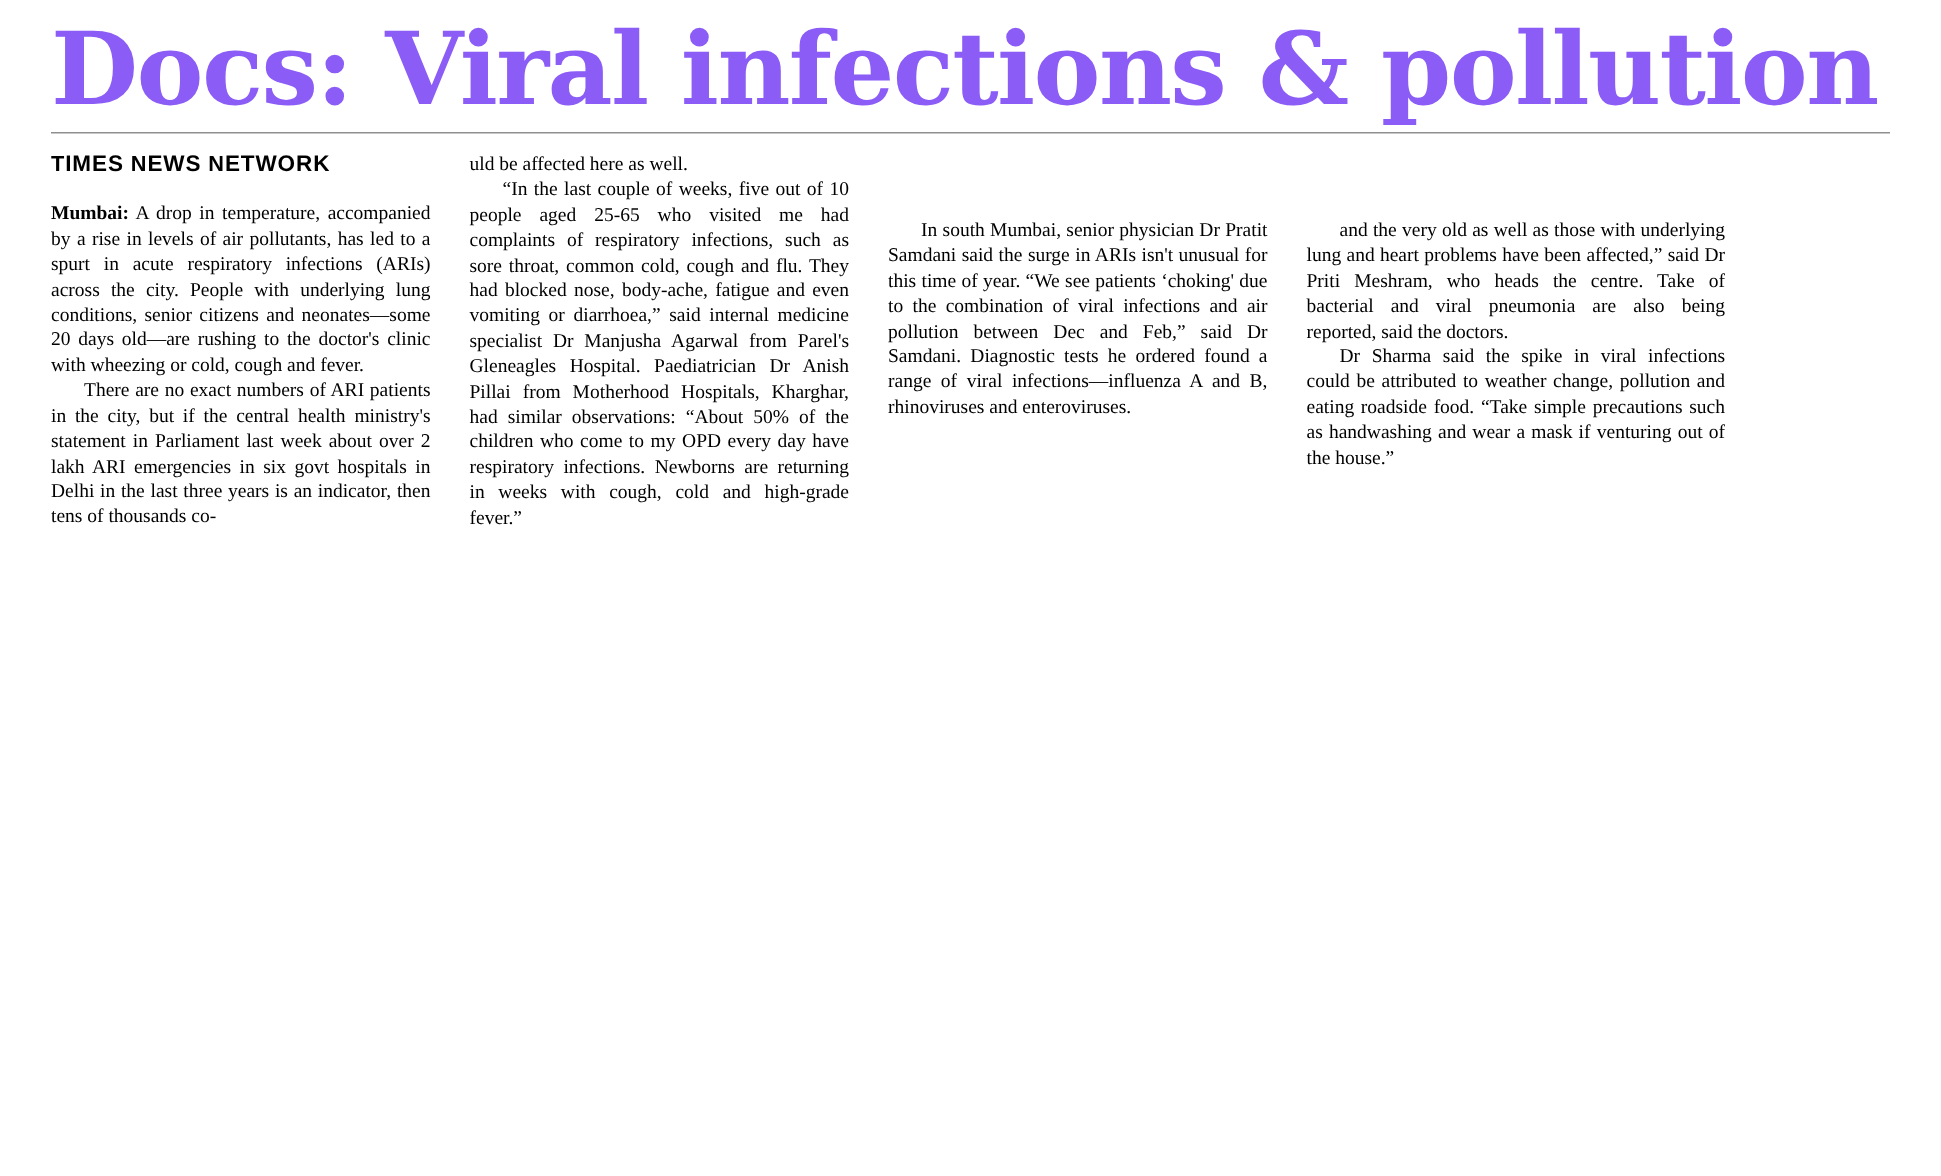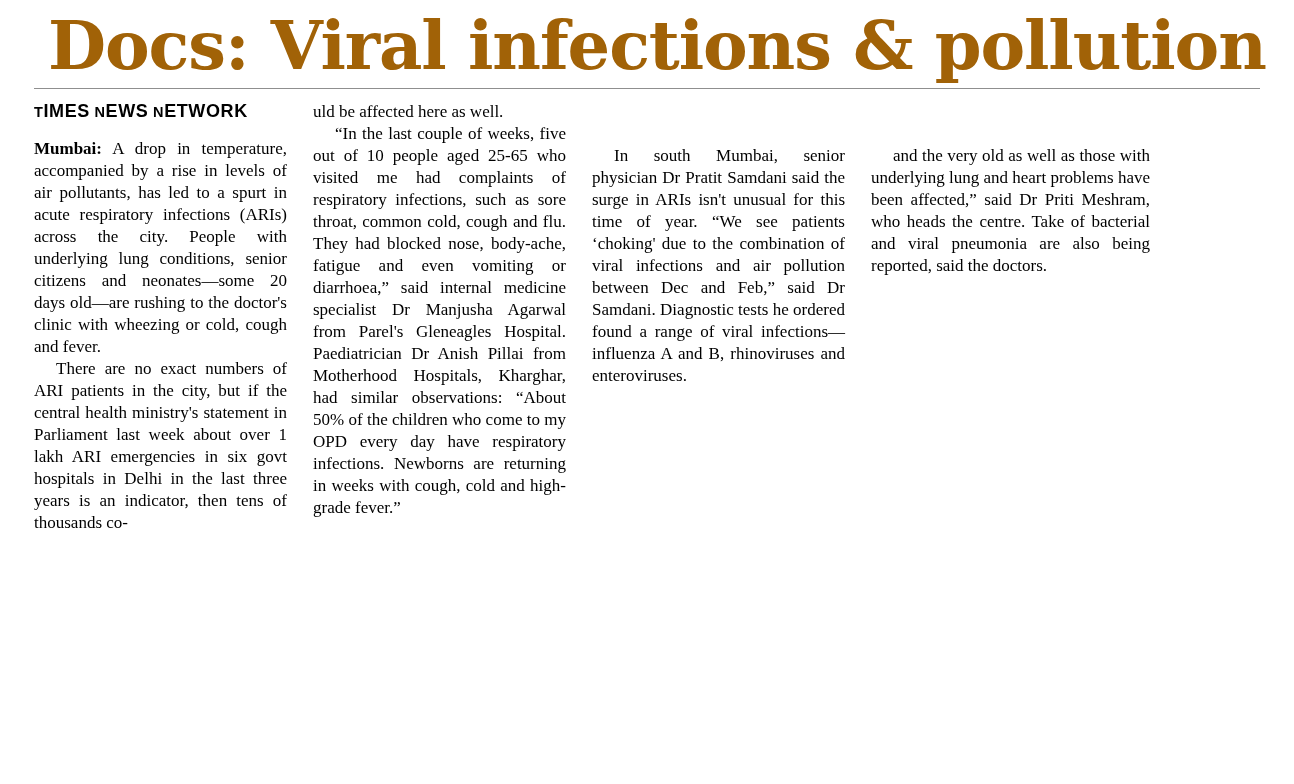--- a/index.html
+++ b/index.html
@@ -11,27 +11,27 @@
     position: relative;
     width: 1294px;
     height: 784px;
     background: #ffffff;
     overflow: hidden;
     font-family: "Liberation Serif", serif;
     color: #000000;
   }
   .headline {
     margin: 0;
-    padding: 14px 34px 0 48px;
+    padding: 14px 34px 0 34px;
     font-family: "DejaVu Serif", serif;
     font-weight: 700;
     font-size: 67px;
     line-height: 0.96;
     letter-spacing: -1.1px;
-    color: #a16207;
+    color: #8b5cf6;
   }
   .headline .line {
     display: block;
     white-space: nowrap;
   }
   .rule {
     margin: 10px 34px 0 34px;
     height: 1px;
     background: #8f8f8f;
   }
@@ -49,25 +49,25 @@
   .col:last-child { padding-right: 0; }
 
   .byline {
     font-family: "Liberation Sans", sans-serif;
     font-weight: 700;
     font-size: 14.5px;
     letter-spacing: 0.6px;
     margin-bottom: 16px;
   }
   .byline .small-caps {
-    font-size: 18px;
+    font-size: 15px;
   }
   p.body {
     margin: 0;
-    font-size: 17px;
+    font-size: 13px;
     line-height: 1.295;
     text-align: justify;
     text-justify: inter-word;
     hyphens: none;
   }
   p.body + p.body {
     text-indent: 22px;
   }
   .dateline {
     font-weight: 700;
@@ -97,30 +97,31 @@
     <span class="line">Docs: Viral infections &amp; pollution</span>
   </h1>
 
   <div class="rule"></div>
 
   <div class="columns">
 
     <div class="col col-1">
       <div class="byline"><span>T</span><span class="small-caps">IMES</span> <span>N</span><span class="small-caps">EWS</span> <span>N</span><span class="small-caps">ETWORK</span></div>
       <p class="body"><span class="dateline">Mumbai:</span> A drop in temperature, accompanied by a rise in levels of air pollutants, has led to a spurt in acute respiratory infections (ARIs) across the city. People with underlying lung conditions, senior citizens and neonates—some 20 days old—are rushing to the doctor's clinic with wheezing or cold, cough and fever.</p>
-      <p class="body">There are no exact numbers of ARI patients in the city, but if the central health ministry's statement in Parliament last week about over 1 lakh ARI emergencies in six govt hospitals in Delhi in the last three years is an indicator, then tens of thousands co-</p>
+      <p class="body">There are no exact numbers of ARI patients in the city, but if the central health ministry's statement in Parliament last week about over 2 lakh ARI emergencies in six govt hospitals in Delhi in the last three years is an indicator, then tens of thousands co-</p>
     </div>
 
     <div class="col col-2">
       <p class="body">uld be affected here as well.</p>
       <p class="body">“In the last couple of weeks, five out of 10 people aged 25-65 who visited me had complaints of respiratory infections, such as sore throat, common cold, cough and flu. They had blocked nose, body-ache, fatigue and even vomiting or diarrhoea,” said internal medicine specialist Dr Manjusha Agarwal from Parel's Gleneagles Hospital. Paediatrician Dr Anish Pillai from Motherhood Hospitals, Kharghar, had similar observations: “About 50% of the children who come to my OPD every day have respiratory infections. Newborns are returning in weeks with cough, cold and high-grade fever.”</p>
     </div>
 
     <div class="col col-3">
       <p class="body">In south Mumbai, senior physician Dr Pratit Samdani said the surge in ARIs isn't unusual for this time of year. “We see patients ‘choking' due to the combination of viral infections and air pollution between Dec and Feb,” said Dr Samdani. Diagnostic tests he ordered found a range of viral infections—influenza A and B, rhinoviruses and enteroviruses.</p>
     </div>
 
     <div class="col col-4">
       <p class="body">and the very old as well as those with underlying lung and heart problems have been affected,” said Dr Priti Meshram, who heads the centre. Take of bacterial and viral pneumonia are also being reported, said the doctors.</p>
+      <p class="body">Dr Sharma said the spike in viral infections could be attributed to weather change, pollution and eating roadside food. “Take simple precautions such as handwashing and wear a mask if venturing out of the house.”</p>
     </div>
 
   </div>
 </div>
 
 </body></html>

